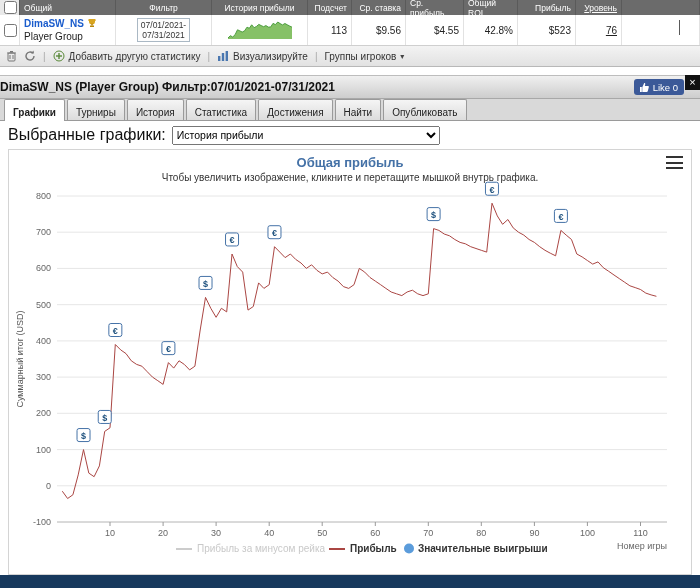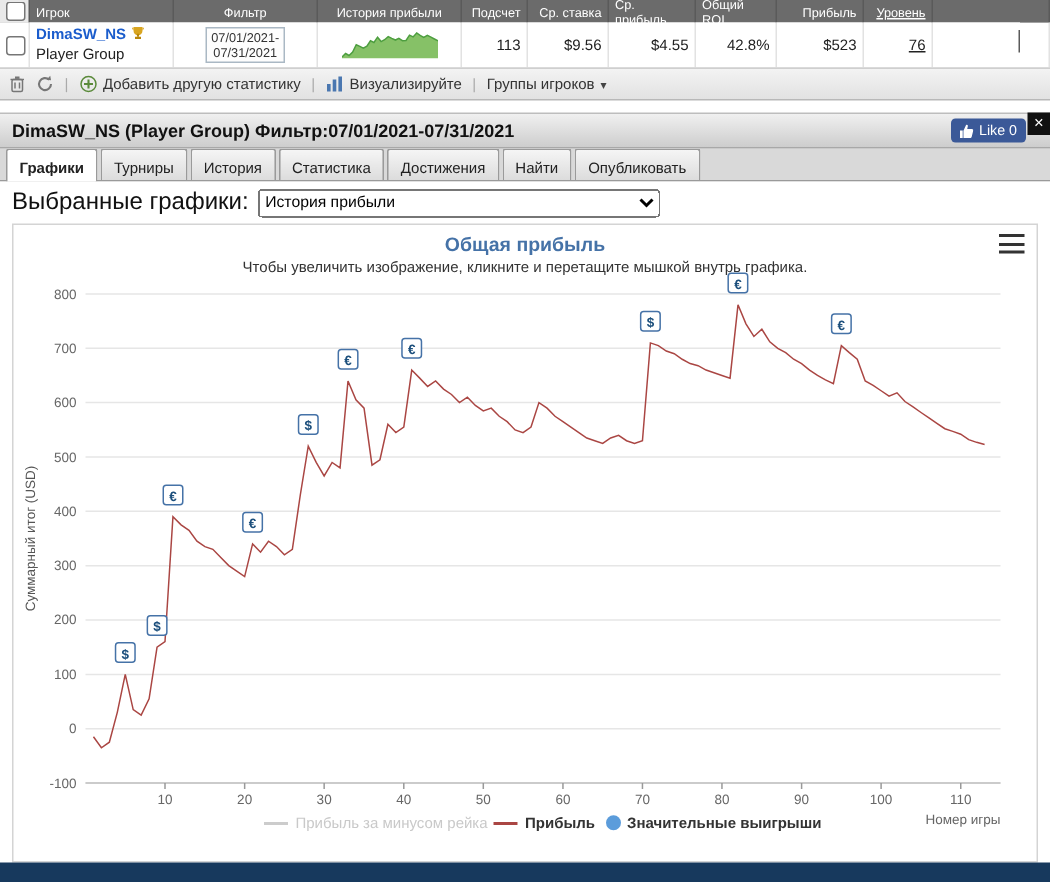--- a/index.html
+++ b/index.html
@@ -38,21 +38,21 @@
            background:linear-gradient(#f3f3f3,#e2e2e2);border-top:1px solid #cfcfcf;border-bottom:1px solid #b8b8b8;
            display:flex;align-items:center;gap:7px;padding:0 6px;font-size:10px;color:#333;}
   .tb-item{display:flex;align-items:center;gap:4px;cursor:pointer;}
   .tb-sep{color:#aaa;}
   .caret{font-size:8px;color:#444;}
 
   
   .panel{position:absolute;top:75px;left:0;width:700px;}
   .panel-header{position:relative;height:24px;background:linear-gradient(#f0f0f0,#cdcdcd);
                 border-top:1px solid #bdbdbd;border-bottom:1px solid #a8a8a8;box-sizing:border-box;}
-  .panel-title{font-size:12px;font-weight:bold;color:#111;line-height:22px;padding-left:8px;}
+  .panel-title{font-size:12px;font-weight:bold;color:#111;line-height:22px;}
   .like-btn{position:absolute;right:16px;top:3px;height:16px;background:#3b5998;border-radius:3px;
             color:#fff;font-size:9.5px;display:flex;align-items:center;gap:4px;padding:0 6px;cursor:pointer;}
   .close-btn{position:absolute;right:0;top:-1px;width:15px;height:15px;background:#111;color:#fff;
              font-size:11px;line-height:15px;text-align:center;cursor:pointer;}
 
   .tabs{height:22px;background:#d9d9d9;border-bottom:1px solid #9a9a9a;box-sizing:border-box;
         display:flex;align-items:flex-end;gap:2px;padding:0 0 0 4px;}
   .tab{font-size:10px;color:#222;background:linear-gradient(#f5f5f5,#dcdcdc);border:1px solid #9a9a9a;
        border-bottom:none;padding:7px 8px 2px 8px;border-radius:2px 2px 0 0;cursor:pointer;}
   .tab.active{background:#fff;font-weight:bold;position:relative;top:1px;padding-bottom:3px;}
@@ -73,21 +73,21 @@
 </head>
 <body>
 
 <div class="page">
 
   <div class="stats-table">
     <div class="trh">
       <div class="cell cb-cell c-cb">
         <input type="checkbox" style="">
       </div>
-      <div class="cell c-player">Игрок</div>
+      <div class="cell c-player">Общий</div>
       <div class="cell c-filter" style="justify-content:center;">Фильтр</div>
       <div class="cell c-spark" style="justify-content:center;">История прибыли</div>
       <div class="cell num c-count">Подсчет</div>
       <div class="cell num c-stake">Ср. ставка</div>
       <div class="cell num c-avgp">Ср. прибыль</div>
       <div class="cell num c-roi">Общий ROI</div>
       <div class="cell num c-profit">Прибыль</div>
       <div class="cell num c-level">Уровень</div>
       <div class="cell num c-busted">Выбыл рано</div>
       <div class="cell c-fill" style="background:#6b6b6b;"></div>

